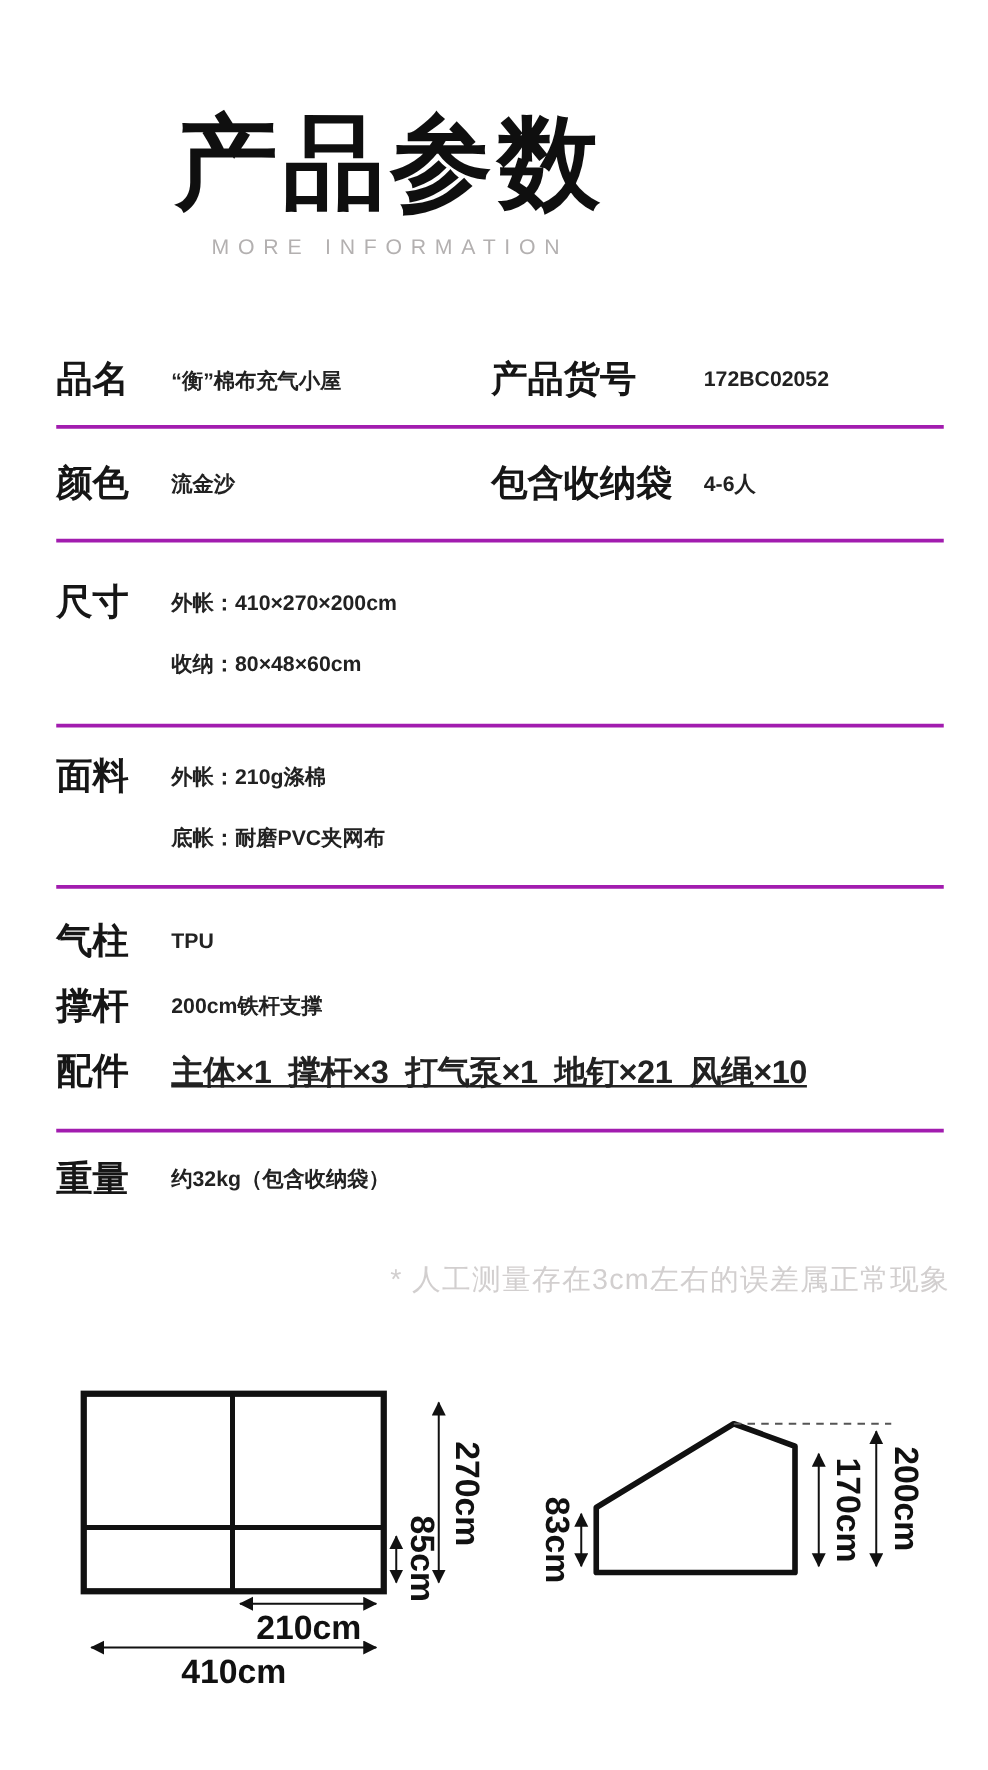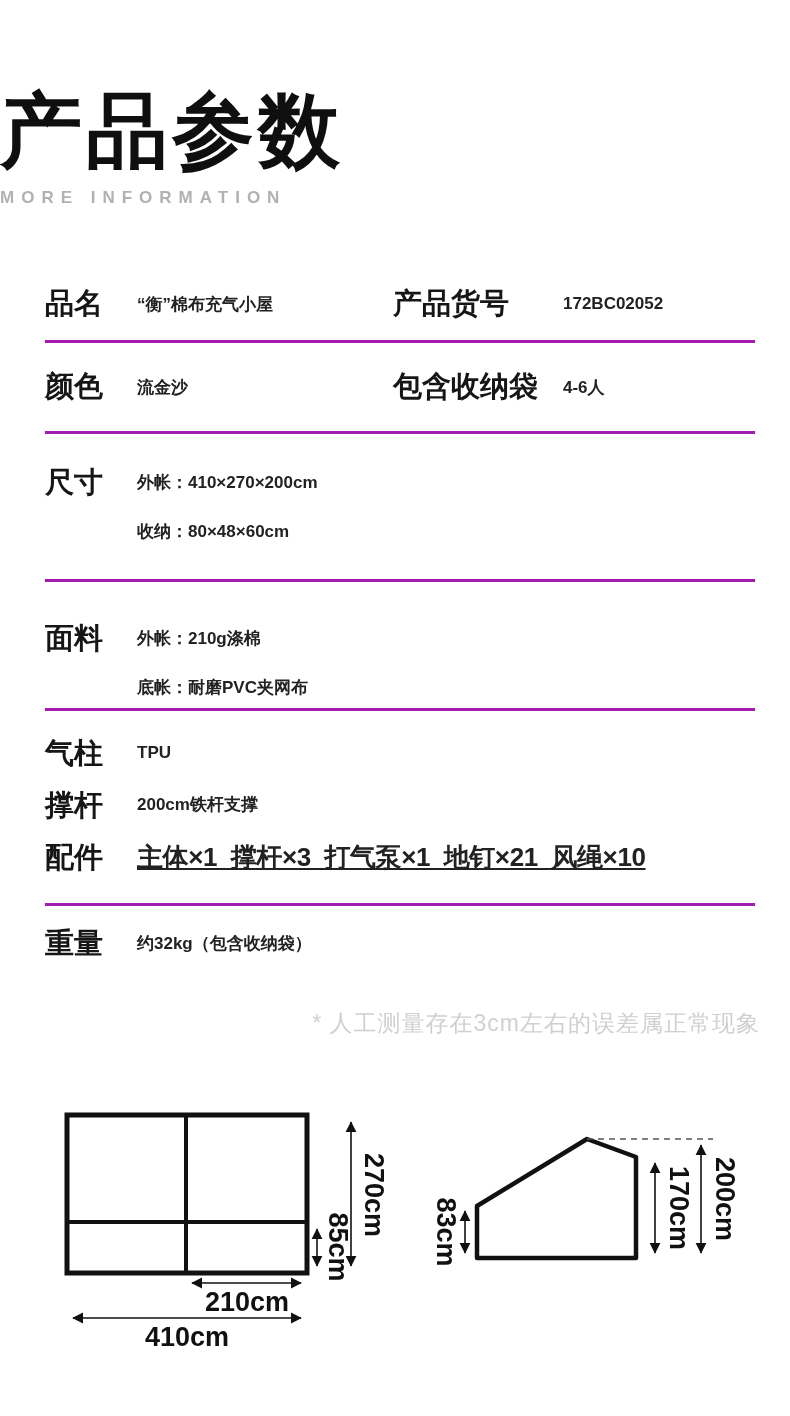--- a/index.html
+++ b/index.html
@@ -3,39 +3,39 @@
 <meta charset="utf-8">
 <style>
   html,body{margin:0;padding:0;}
   body{
     width:790px;height:1416px;position:relative;overflow:hidden;
     background:#ffffff;
     font-family:"Liberation Sans","DejaVu Sans",sans-serif;
     color:#1a1a1a;
   }
   
-  .hdr{position:absolute;top:88px;left:0;width:624px;text-align:left;}
+  .hdr{position:absolute;top:88px;left:0;width:624px;text-align:center;}
   .hdr h1{
     margin:0;font-size:82px;line-height:1.05;font-weight:900;
     color:#0f0f0f;letter-spacing:4px;
   }
   .hdr .sub{
-    margin-top:14px;font-size:17px;font-weight:700;
+    margin-top:14px;font-size:17px;font-weight:400;
     letter-spacing:7px;color:#b3b0b0;
   }
   
   .spec-table{position:absolute;top:268px;left:45px;width:710px;}
   .row{box-sizing:border-box;}
   .bordered{border-bottom:3px solid #a21caf;}
   .dbl{display:grid;grid-template-columns:92px 256px 170px 1fr;align-items:center;}
   .sgl{display:grid;grid-template-columns:92px 1fr;align-items:start;}
   .r1{height:75px;}
   .r2{height:91px;}
   .r3{height:148px;padding-top:24px;}
-  .r4{height:129px;padding-top:32px;}
+  .r4{height:129px;padding-top:15px;}
   .r5{height:195px;padding-top:16px;}
   .r6{height:75px;align-items:center;}
   .lbl{font-size:29px;font-weight:800;color:#161616;}
   .val{font-size:17px;font-weight:600;color:#222222;}
   .lines .ln{line-height:49px;display:block;}
   .sgl .lbl{line-height:49px;}
   .sub-row{display:grid;grid-template-columns:92px 1fr;line-height:52px;}
   .sub-row .lbl{line-height:52px;}
   .sub-row .val{line-height:52px;white-space:pre;}
   .val-accessories{font-size:26px;letter-spacing:-0.4px;text-decoration:underline;}

